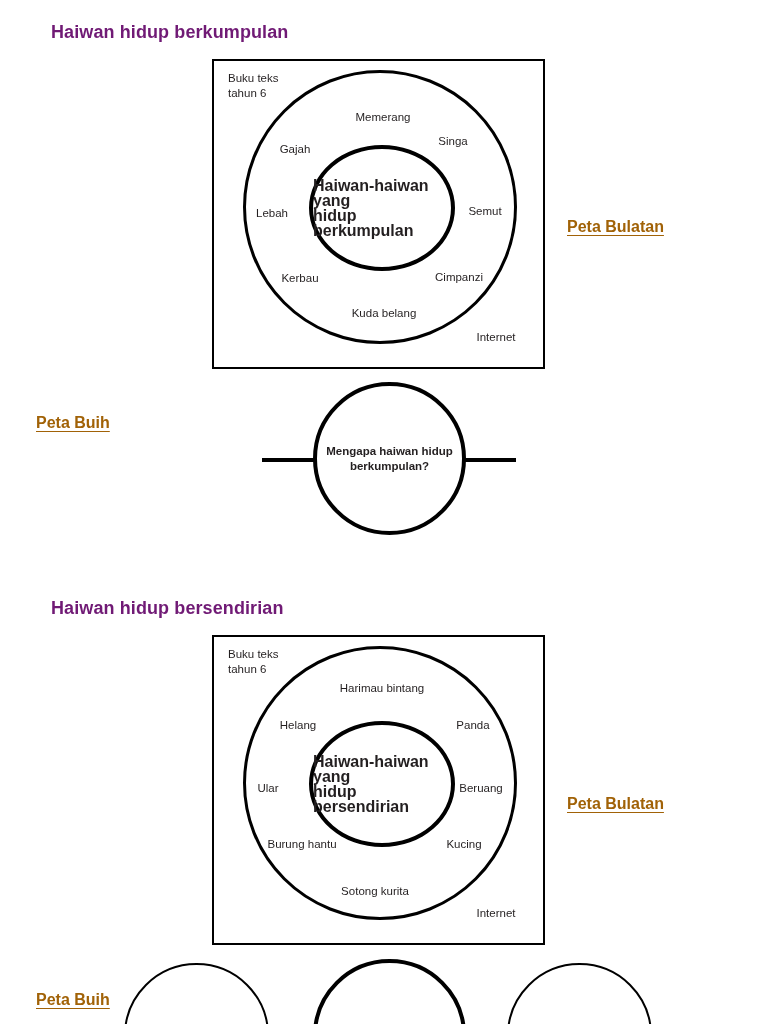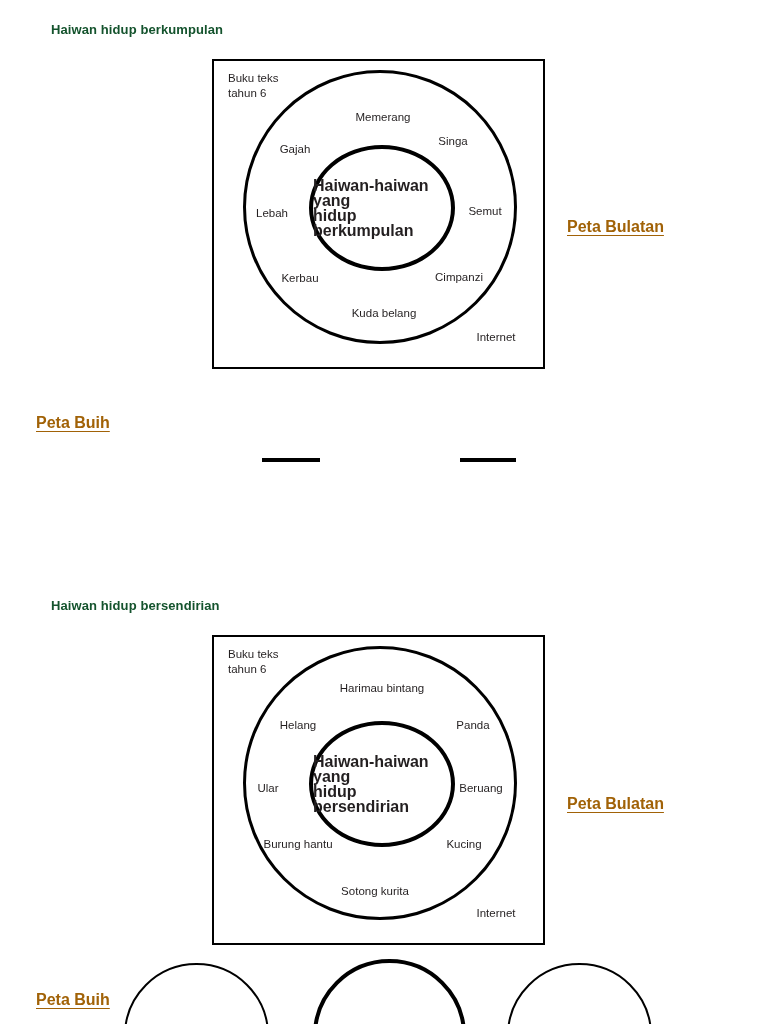--- a/index.html
+++ b/index.html
@@ -15,23 +15,23 @@
     position: relative;
     width: 768px;
     height: 1024px;
     overflow: hidden;
     background: #ffffff;
   }
 
   
   .section-title {
     position: absolute;
-    font-size: 13px;
+    font-size: 18px;
     font-weight: 600;
-    color: #14532d;
+    color: #701a75;
     letter-spacing: 0.1px;
     white-space: nowrap;
   }
 
   
   .side-label {
     position: absolute;
     font-size: 16px;
     font-weight: bold;
     color: #a16207;
@@ -158,20 +158,24 @@
   <div class="side-label" style="left:567px; top:218px;">Peta Bulatan</div>
 
   <div class="side-label" style="left:36px; top:414px;">Peta Buih</div>
 
   <div class="bubble-map" style="left:0px; top:382px; width:768px; height:160px;">
 
     <div class="connector" style="left:262px; top:76px; width:58px;"></div>
     <div class="connector" style="left:460px; top:76px; width:56px;"></div>
 
 
+    <div class="bubble center" style="left:313px; top:0px; width:153px; height:153px;">
+      <div class="bubble-label">Mengapa haiwan hidup
+berkumpulan?</div>
+    </div>
 
   </div>
 
   <div class="section-title" style="left:51px; top:598px;">Haiwan hidup bersendirian</div>
 
   <div class="circle-map" style="left:212px; top:635px; width:333px; height:310px;">
 
     <div class="cm-source">Buku teks
 tahun 6</div>
 
@@ -180,21 +184,21 @@
     <div class="cm-inner-circle" style="left:95px; top:84px; width:146px; height:126px;">
       <div class="cm-inner-label">Haiwan-haiwan  yang
 hidup bersendirian</div>
     </div>
 
     <div class="cm-item" style="left:168px; top:51px;">Harimau bintang</div>
     <div class="cm-item" style="left:84px;  top:88px;">Helang</div>
     <div class="cm-item" style="left:259px; top:88px;">Panda</div>
     <div class="cm-item" style="left:54px;  top:151px;">Ular</div>
     <div class="cm-item" style="left:267px; top:151px;">Beruang</div>
-    <div class="cm-item" style="left:84px;  top:207px;">Burung hantu</div>
+    <div class="cm-item" style="left:84px;  top:207px;padding-left:8px;">Burung hantu</div>
     <div class="cm-item" style="left:250px; top:207px;">Kucing</div>
     <div class="cm-item" style="left:161px; top:254px;">Sotong kurita</div>
     <div class="cm-item" style="left:282px; top:276px;">Internet</div>
   </div>
 
   <div class="side-label" style="left:567px; top:795px;">Peta Bulatan</div>
 
   <div class="side-label" style="left:36px; top:991px;">Peta Buih</div>
 
   <div class="bubble-map" style="left:0px; top:959px; width:768px; height:65px; overflow:hidden;">

